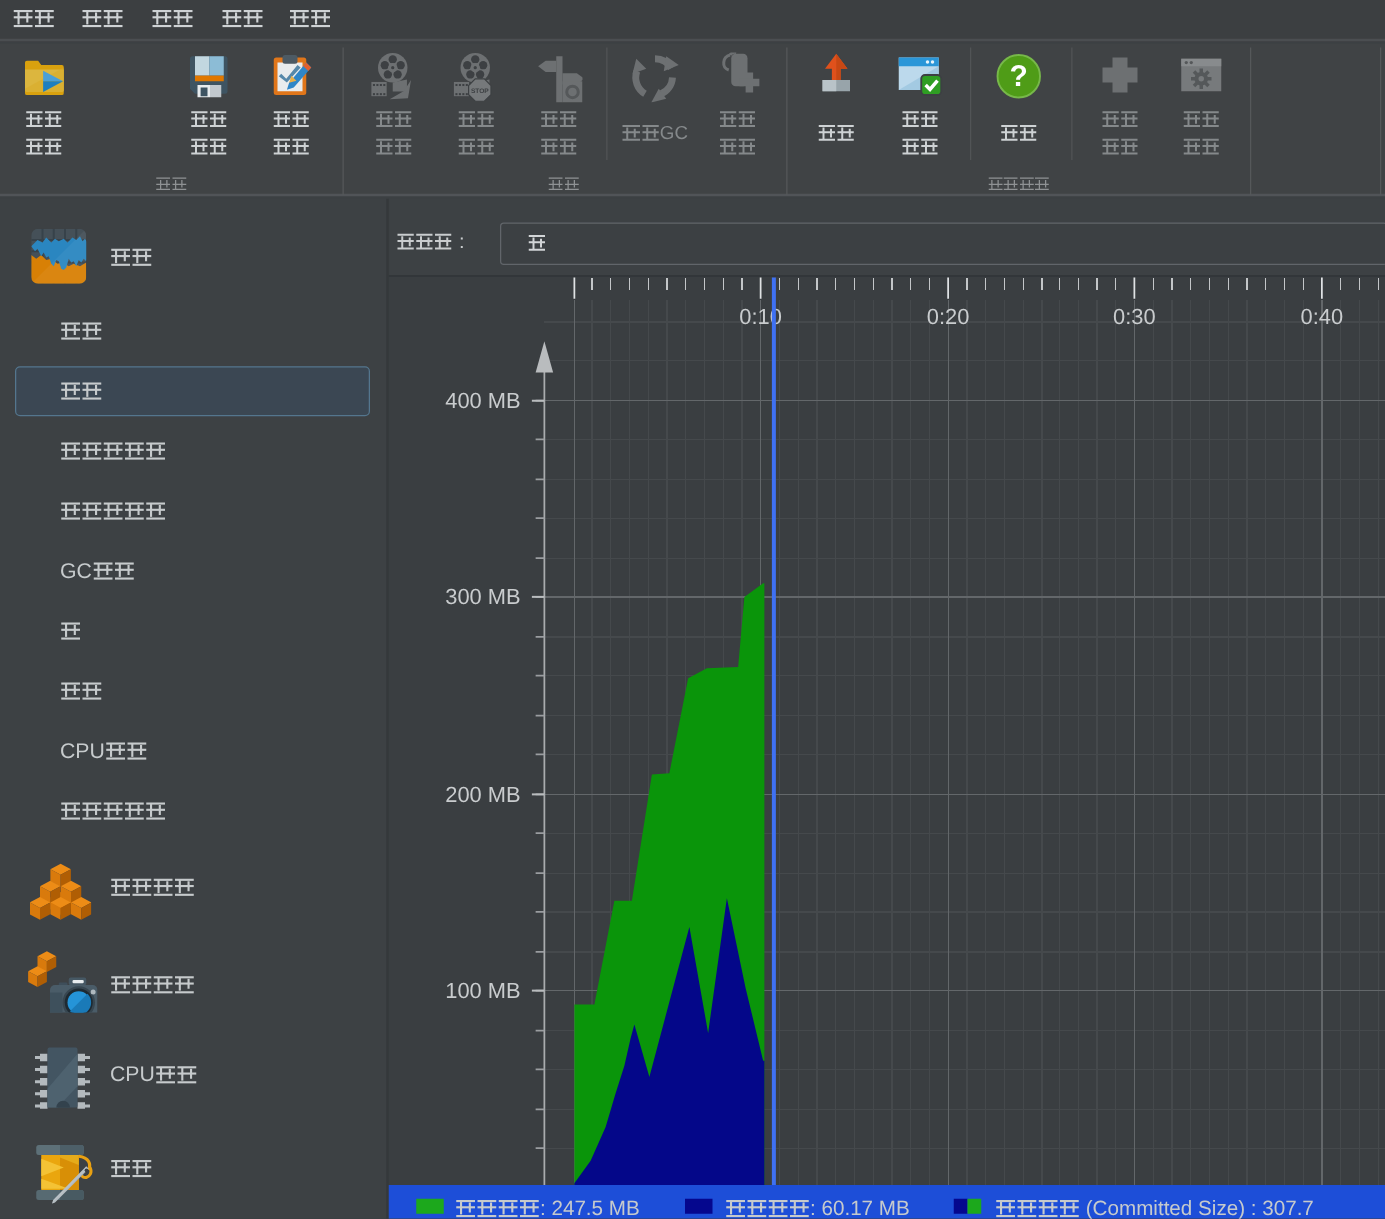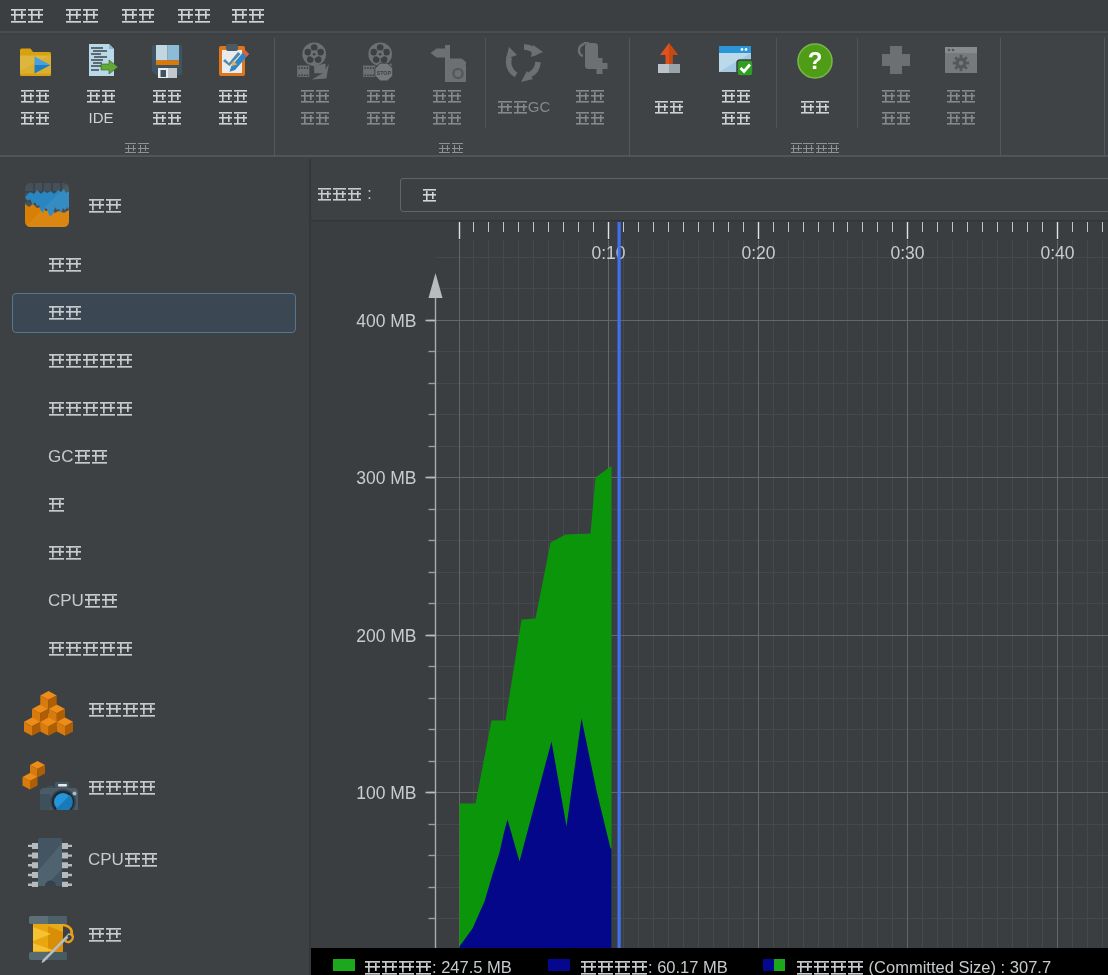--- a/index.html
+++ b/index.html
@@ -36,21 +36,21 @@
 .nav { position:absolute; left:48px; color:#c6cacc; font-size:17px; white-space:nowrap; }
 .sel { position:absolute; left:12px; top:134px; width:284px; height:40px; border:1.5px solid #54768e;
   border-radius:4px; background:#3b4753; }
 .bigico { position:absolute; }
 .biglab { position:absolute; left:88px; color:#c6cacc; font-size:17px; white-space:nowrap; }
 
 .main { position:absolute; left:312px; top:159px; width:796px; height:816px; background:#3d4144; }
 .pool-label { position:absolute; left:317px; top:185px; color:#c9ccce; font-size:16px; }
 .combo { position:absolute; left:400px; top:178px; width:710px; height:34px; background:#3c4043;
   border:1px solid #61656a; border-radius:3px; color:#d2d5d7; font-size:16px; line-height:32px; padding-left:21px; }
-.legrow { position:absolute; left:311px; top:948px; width:797px; height:27px; background:#000000; }
+.legrow { position:absolute; left:311px; top:948px; width:797px; height:27px; background:#1d4ed8; }
 .leg { position:absolute; top:11px; }
 .lbx { display:inline-block; width:22px; height:12px; vertical-align:top; }
 .legt { position:absolute; top:10px; color:#c6cacc; font-size:16.5px; white-space:nowrap; }
 </style></head>
 <body>
 <div id="app">
 
 <div class="menubar">
 <div class="mi" style="left:10px"><i class="c s17"></i><i class="c s17"></i></div>
 <div class="mi" style="left:65px"><i class="c s17"></i><i class="c s17"></i></div>
@@ -63,39 +63,20 @@
 <div class="tb" style="left:2px;width:66px">
         <div class="ti"><svg width="36" height="36" viewBox="0 0 36 36">
 <path d="M3 8 a1.5 1.5 0 0 1 1.5 -1.5 h9 l2.5 3.5 h16.5 a1.5 1.5 0 0 1 1.5 1.5 v21 a1.5 1.5 0 0 1 -1.5 1.5 h-28 a1.5 1.5 0 0 1 -1.5 -1.5 z" fill="#d9a10e"></path>
 <path d="M3 13.5 h31 v16.5 a1.5 1.5 0 0 1 -1.5 1.5 h-28 a1.5 1.5 0 0 1 -1.5 -1.5 z" fill="#dcb63e"></path>
 <path d="M34 12 v18 a1.5 1.5 0 0 1 -1.5 1.5 h-28 a1.5 1.5 0 0 1 -1.5 -1.5 v-1 z" fill="#d8ab28" opacity="0.55"></path>
 <polygon points="17.5,14.5 33.5,23 17.5,23" fill="#4aa0d8"></polygon>
 <polygon points="17.5,23 33.5,23 17.5,31.5" fill="#1e7fc0"></polygon>
 </svg></div>
         <div class="tl" style="top:52px;color:#ced2d4"><i class="c s15"></i><i class="c s15"></i></div>
         <div class="tl" style="top:74px;color:#ced2d4"><i class="c s15"></i><i class="c s15"></i></div>
-      </div>
-      <div class="tb" style="left:68px;width:66px">
-        <div class="ti"><svg width="36" height="36" viewBox="0 0 36 36">
-<path d="M6 2 h20 l5 5 v27 H6 z" fill="#b9d8ea"></path>
-<path d="M26 2 l5 5 h-5 z" fill="#8fb8d0"></path>
-<g fill="#5c6a72">
-<rect x="8" y="5" width="12" height="2"></rect>
-              <rect x="10" y="8" width="14" height="2"></rect>
-<rect x="8" y="11" width="10" height="2"></rect>
-              <rect x="11" y="14" width="13" height="2"></rect>
-<rect x="8" y="17" width="12" height="2"></rect>
-              <rect x="10" y="20" width="9" height="2"></rect>
-<rect x="8" y="23" width="12" height="2"></rect>
-              <rect x="8" y="27" width="8" height="2"></rect>
-</g>
-<path d="M18 22 h8 v-4 l9 7 -9 7 v-4 h-8 z" fill="#61a839" stroke="#386021" stroke-width="0.6"></path>
-</svg></div>
-        <div class="tl" style="top:52px;color:#ced2d4"><i class="c s15"></i><i class="c s15"></i></div>
-        <div class="tl" style="top:74px;color:#ced2d4">IDE</div>
       </div>
       <div class="tb" style="left:134px;width:66px">
         <div class="ti"><svg width="36" height="36" viewBox="0 0 36 36">
 <path d="M5 3 a2 2 0 0 0 -2 2 v24 l4 4 h24 a2 2 0 0 0 2 -2 V5 a2 2 0 0 0 -2 -2 z" fill="#3e5462"></path>
 <rect x="7" y="3" width="11.5" height="15.5" fill="#c2d7e0"></rect>
 <rect x="18.5" y="3" width="11.5" height="15.5" fill="#8cbcd6"></rect>
 <rect x="7" y="18.5" width="23" height="4.5" fill="#e07800"></rect>
 <rect x="9" y="26" width="10" height="10" fill="#e8ecee"></rect>
 <rect x="19" y="26" width="9" height="10" fill="#c2c9ce"></rect>
 <rect x="11.5" y="28" width="5.5" height="7" fill="#3e5462"></rect>

